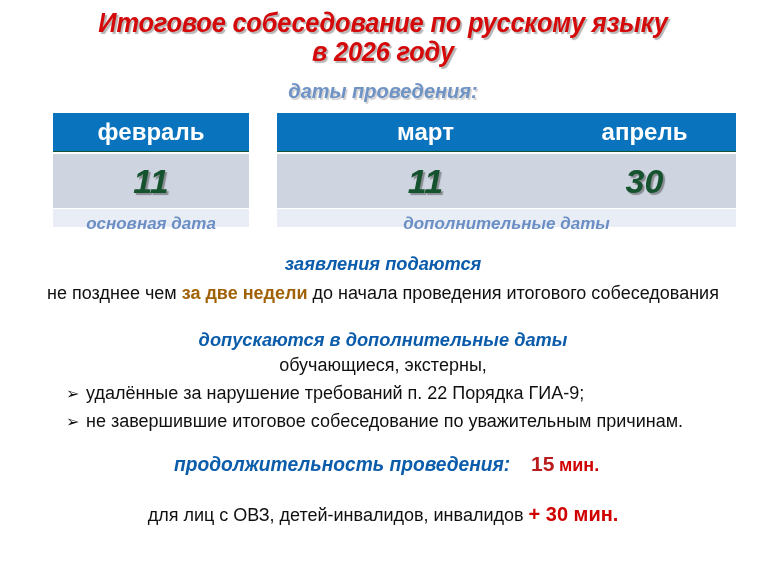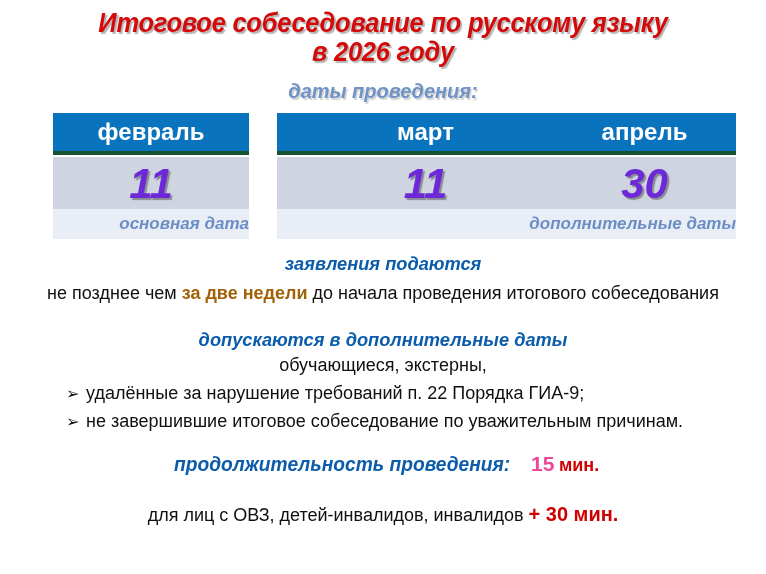--- a/index.html
+++ b/index.html
@@ -52,53 +52,53 @@
   .col {
     position: absolute;
     top: 0;
   }
   .col-feb  { left: 53px;  width: 196px; }
   .col-mar  { left: 277px; width: 297px; }
   .col-apr  { left: 553px; width: 183px; }
 
   .month-head {
     background: #0a73bd;
-    border-bottom: 4px solid #14532d;
+    border-bottom: 1px solid #14532d;
     color: #ffffff;
     font-weight: bold;
     font-size: 24px;
     text-align: center;
     height: 38px;
     line-height: 37px;
   }
   .day-cell {
     background: #ced4e0;
     height: 54px;
     text-align: center;
     line-height: 54px;
     margin-top: 2px;
   }
   .day-num {
-    color: #6d28d9;
-    font-weight: bold;
-    font-style: italic;
-    font-size: 42px;
+    color: #14532d;
+    font-weight: bold;
+    font-style: italic;
+    font-size: 34px;
     text-shadow: 2px 2px 1px rgba(90,90,90,0.6);
   }
   .note-band {
     position: absolute;
     top: 96px;
-    height: 30px;
+    height: 18px;
     line-height: 30px;
     background: #e9edf5;
     color: #6b8ec4;
     font-weight: bold;
     font-style: italic;
     font-size: 17px;
-    text-align: right;
+    text-align: center;
   }
   .note-main { left: 53px;  width: 196px; }
   .note-add  { left: 277px; width: 459px; }
 
   
   .blue-head {
     text-align: center;
     color: #0b5cab;
     font-weight: bold;
     font-style: italic;
@@ -149,21 +149,21 @@
   }
   .duration-label {
     color: #0b5cab;
     font-weight: bold;
     font-style: italic;
     font-size: 20px;
     transform: scaleX(0.96);
     display: inline-block;
   }
   .duration-value {
-    color: #ec4899;
+    color: #b91c1c;
     font-weight: bold;
     font-size: 21px;
     margin-left: 14px;
   }
   .duration-unit {
     color: #d00000;
     font-weight: bold;
     font-size: 18px;
   }
   .ovz-row {

